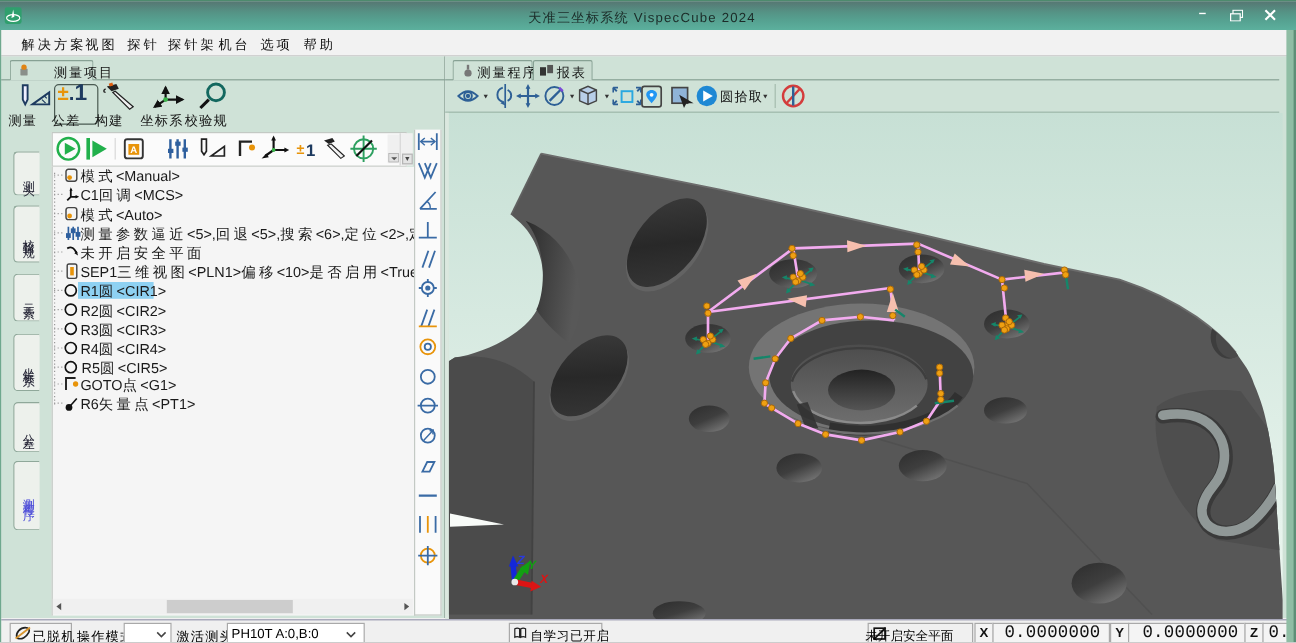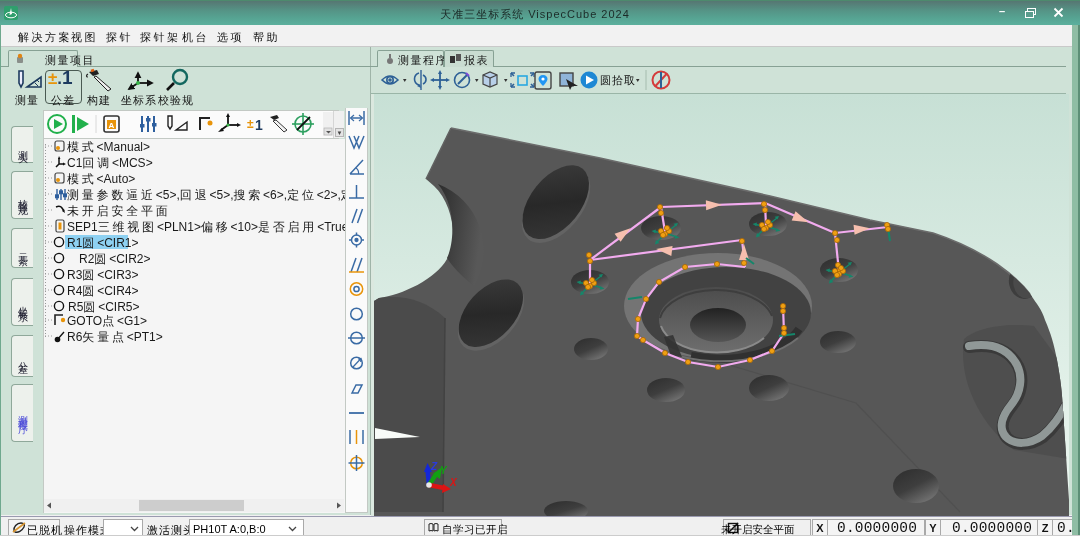--- a/index.html
+++ b/index.html
@@ -18,21 +18,21 @@
 #menu span{position:absolute;top:5px;font-size:11px;color:#121212;letter-spacing:2.5px}
 
 #leftpanel{left:1px;top:47px;width:370px;height:468px;background:#cfe2d7;border-right:1px solid #9fb4a8}
 #rightpanel{left:371px;top:47px;width:702px;height:468px;background:#cfe2d7}
 #greenR{left:1072px;top:25px;width:8px;height:511px;background:#8fbda4;border-right:2px solid #5d8f77}
 #greenL{left:0;top:25px;width:1px;height:511px;background:#6fa88e}
 #greenB{left:0;top:535px;width:1080px;height:1px;background:#cccccc}
 .tabsel{background:#cfe2d7;border:1px solid #87a194;border-bottom:none;border-radius:2px 2px 0 0}
 .tabrow{font-size:11px;color:#141414}
 
-.riblabel{font-size:11px;color:#141414;text-align:center}
+.riblabel{font-size:11px;color:#141414;}
 
 #tb2{left:43px;top:110px;width:296px;height:29px;background:#fbfbfb;border:1px solid #c3c9c4}
 
 #tree{left:43px;top:139px;width:302px;height:374px;background:#f5f5f5;border-left:1px solid #c3c9c4}
 .ti{position:absolute;font-size:12px;color:#1a1a1a;white-space:nowrap}
 .ti .lt{letter-spacing:2.8px}
 
 .vtab{position:absolute;left:11px;width:22px;background:#edf1ec;border:1px solid #8fa89a;border-right:none;border-radius:4px 0 0 4px;writing-mode:vertical-lr;font-size:10px;color:#223;letter-spacing:3px;line-height:20px;display:flex;align-items:center;justify-content:center}
 
 #gdt{left:345px;top:108px;width:23px;height:405px;background:#fafafa;border:1px solid #c3c9c4;border-top:none}
@@ -188,21 +188,21 @@
 
   <div class="abs" id="tree">
     <div class="ti" style="left:23px;top:0px"><span class="lt">模式</span>&lt;Manual&gt;</div>
     <div class="ti" style="left:23px;top:16px">C1<span class="lt">回调</span>&lt;MCS&gt;</div>
     <div class="ti" style="left:23px;top:32px"><span class="lt">模式</span>&lt;Auto&gt;</div>
     <div class="ti" style="left:23px;top:48px;width:278px;overflow:hidden"><span class="lt">测量参数逼近</span>&lt;5&gt;,<span class="lt">回退</span>&lt;5&gt;,<span class="lt">搜索</span>&lt;6&gt;,<span class="lt">定位</span>&lt;2&gt;,<span class="lt">定位加</span>&lt;2&gt;,</div>
     <div class="ti" style="left:23px;top:64px"><span class="lt">未开启安全平面</span></div>
     <div class="ti" style="left:23px;top:80px">SEP1<span class="lt">三维视图</span>&lt;PLN1&gt;<span class="lt">偏移</span>&lt;10&gt;<span class="lt">是否启用</span>&lt;True&gt;</div>
     <div class="abs" style="left:21px;top:96px;width:63px;height:14px;background:#8ed1f2"></div>
     <div class="ti" style="left:23px;top:96px">R1<span class="lt">圆</span>&lt;CIR1&gt;</div>
-    <div class="ti" style="left:35px;top:112px">R2<span class="lt">圆</span>&lt;CIR2&gt;</div>
+    <div class="ti" style="left:23px;top:112px">R2<span class="lt">圆</span>&lt;CIR2&gt;</div>
     <div class="ti" style="left:23px;top:128px">R3<span class="lt">圆</span>&lt;CIR3&gt;</div>
     <div class="ti" style="left:23px;top:144px">R4<span class="lt">圆</span>&lt;CIR4&gt;</div>
     <div class="ti" style="left:24px;top:160px">R5<span class="lt">圆</span>&lt;CIR5&gt;</div>
     <div class="ti" style="left:23px;top:174px">GOTO<span class="lt">点</span>&lt;G1&gt;</div>
     <div class="ti" style="left:23px;top:190px">R6<span class="lt">矢量点</span>&lt;PT1&gt;</div>
     <svg width="302" height="374" style="position:absolute;left:0;top:0">
       <g stroke="#999" stroke-dasharray="1,2">
           <line x1="1.5" y1="5" x2="1.5" y2="198"></line>
           <line x1="1" y1="7" x2="9" y2="7"></line>
           <line x1="1" y1="23" x2="9" y2="23"></line>

